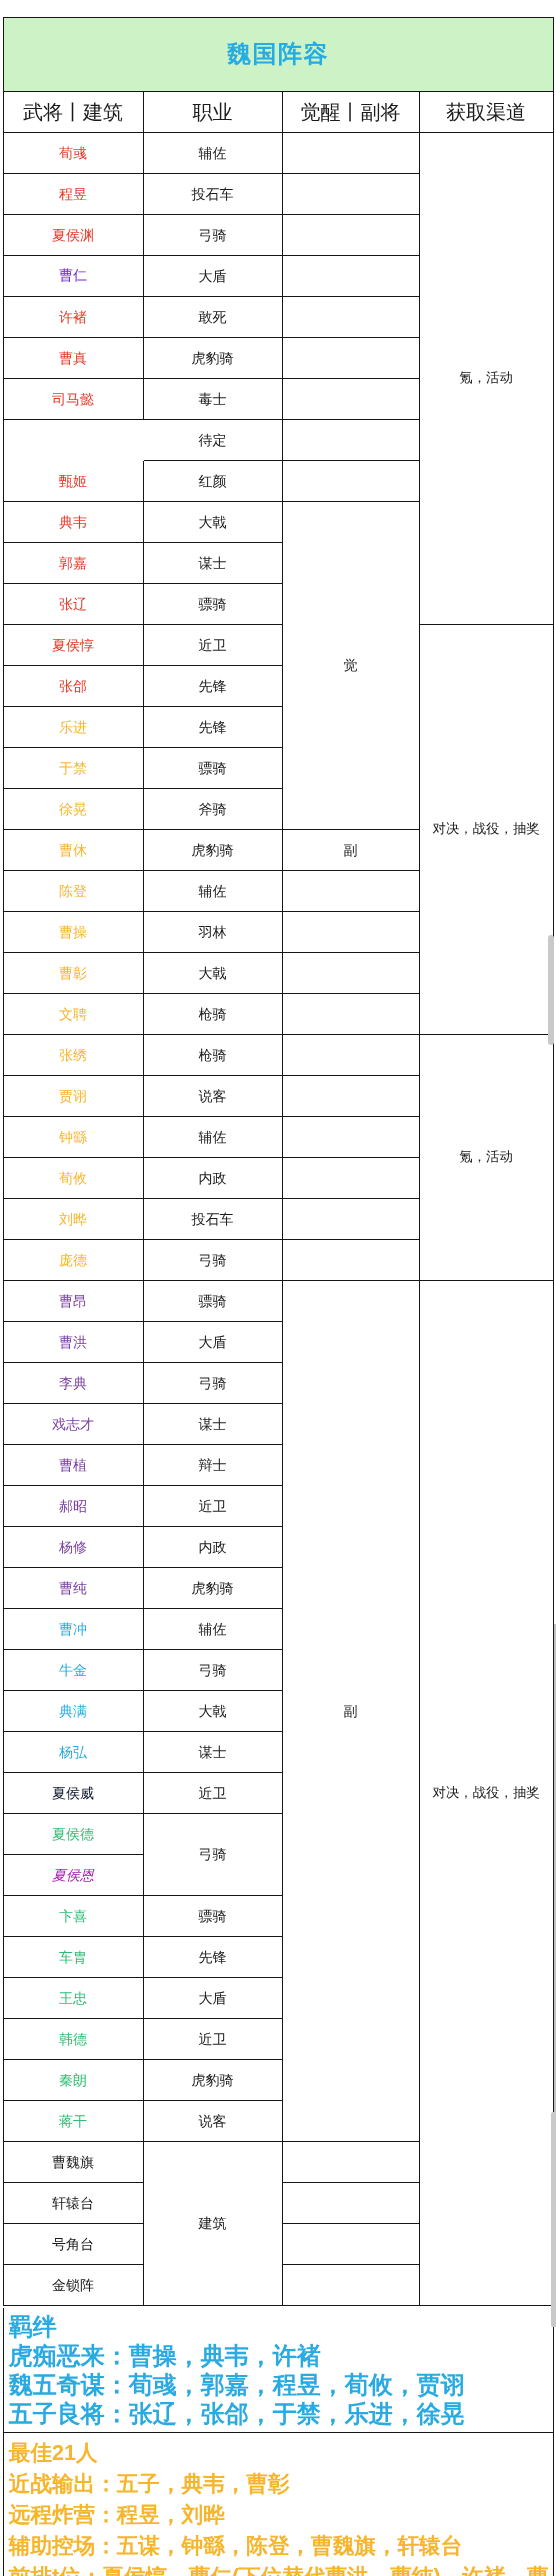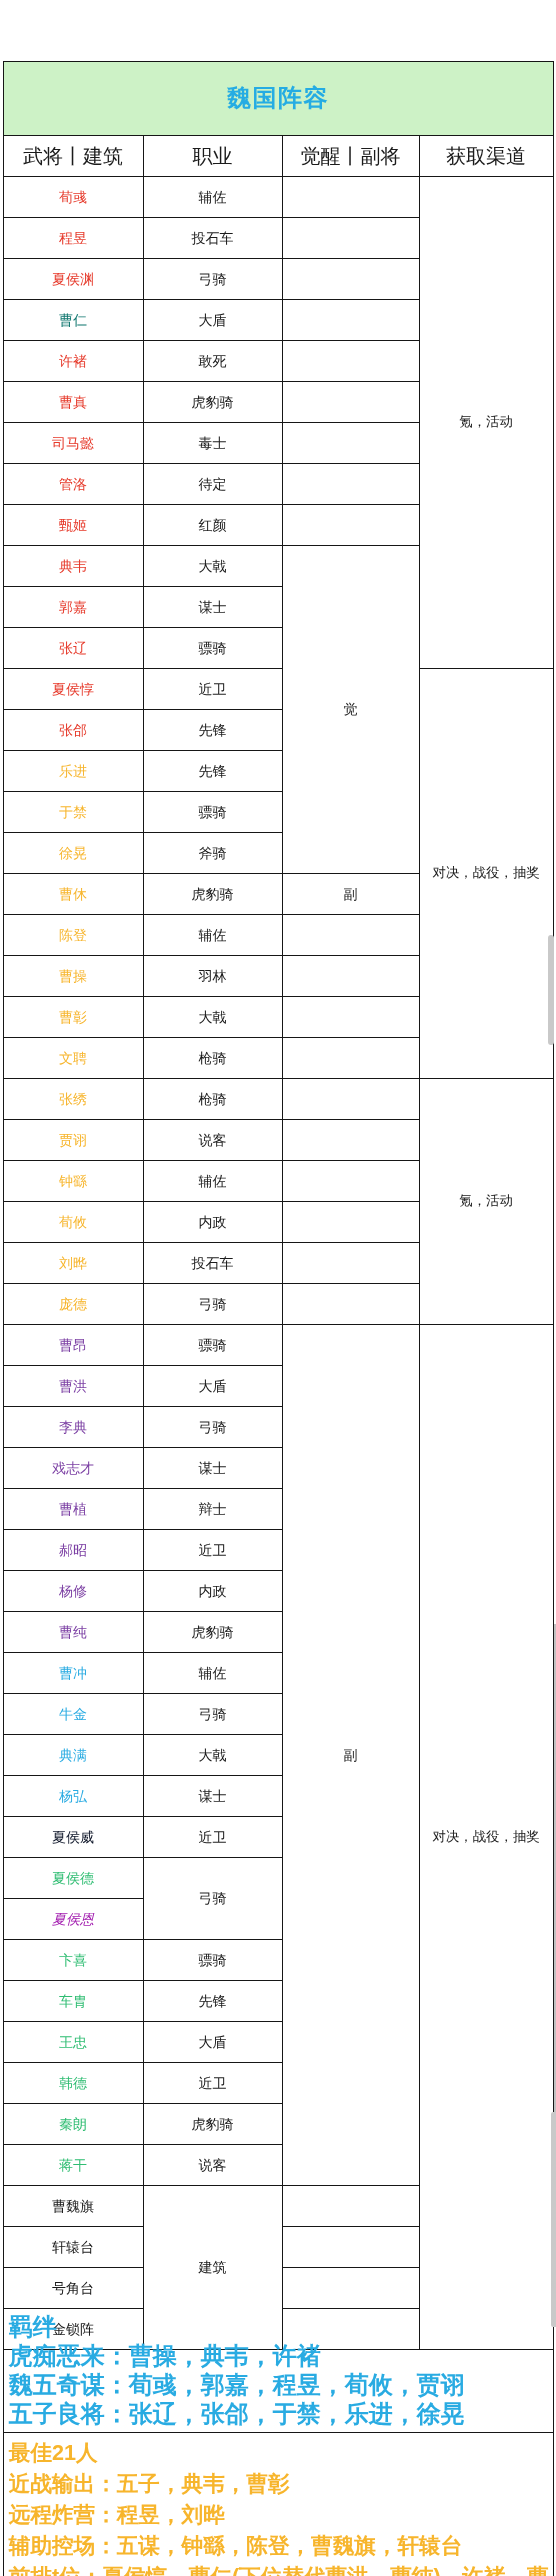--- a/index.html
+++ b/index.html
@@ -1,20 +1,20 @@
 <!DOCTYPE html>
 <html style="font-size:8.2px"><head>
 <meta charset="utf-8">
 <style>
   html,body{margin:0;padding:0;background:#fff;}
   body{width:556px;height:2911px;position:relative;font-family:"Liberation Sans",sans-serif;overflow:hidden;}
   #tbl{position:absolute;left:2.6px;top:17px;display:grid;
        grid-template-columns:140px 139px 137px 134px;
        grid-template-rows:74px 41px repeat(53,41px);
-       border-top:1.5px solid #161616;border-left:1.5px solid #161616;background:#fff;margin-top:44px;}
+       border-top:1.5px solid #161616;border-left:1.5px solid #161616;background:#fff;}
   .c{border-right:1.5px solid #161616;border-bottom:1.5px solid #161616;box-sizing:border-box;
      display:flex;align-items:center;justify-content:center;text-align:center;
      font-size:14px;color:#1b1b1b;overflow:hidden;line-height:1.2;}
   .banner{font-size:24px;font-weight:bold;letter-spacing:1.5px;}
   .hdr{font-size:20px;}
   .chan{font-size:13.4px;}
   .notes{position:absolute;left:2.6px;top:2308px;width:551px;box-sizing:border-box;}
   .note-box{box-sizing:border-box;border-left:1.5px solid #161616;border-right:1.5px solid #161616;
             border-bottom:1.5px solid #161616;padding:4.1px 3.1px 0 5.2px;font-weight:bold;overflow:hidden;}
   .note-line{white-space:normal;word-break:break-all;}
@@ -29,29 +29,28 @@
   <div class="c hdr" style="grid-column:1;grid-row:2;">武将丨建筑</div>
   <div class="c hdr" style="grid-column:2;grid-row:2;">职业</div>
   <div class="c hdr" style="grid-column:3;grid-row:2;">觉醒丨副将</div>
   <div class="c hdr" style="grid-column:4;grid-row:2;">获取渠道</div>
 <div class="c" style="grid-area: 3 / 1; color: rgb(230, 57, 42);">荀彧</div>
     <div class="c" style="grid-area: 3 / 2;">辅佐</div>
     <div class="c" style="grid-area: 4 / 1; color: rgb(230, 57, 42);">程昱</div>
     <div class="c" style="grid-area: 4 / 2;">投石车</div>
     <div class="c" style="grid-area: 5 / 1; color: rgb(230, 57, 42);">夏侯渊</div>
     <div class="c" style="grid-area: 5 / 2;">弓骑</div>
-    <div class="c" style="grid-area: 6 / 1; color: #0f766e;">曹仁</div>
+    <div class="c" style="grid-area: 6 / 1; color: #6d28d9; font-family: Liberation Mono, monospace;">曹仁</div>
     <div class="c" style="grid-area: 6 / 2;">大盾</div>
     <div class="c" style="grid-area: 7 / 1; color: rgb(230, 57, 42);">许褚</div>
     <div class="c" style="grid-area: 7 / 2;">敢死</div>
     <div class="c" style="grid-area: 8 / 1; color: rgb(230, 57, 42);">曹真</div>
     <div class="c" style="grid-area: 8 / 2;">虎豹骑</div>
     <div class="c" style="grid-area: 9 / 1; color: rgb(230, 57, 42);">司马懿</div>
     <div class="c" style="grid-area: 9 / 2;">毒士</div>
-    <div class="c" style="grid-area: 10 / 1; color: rgb(230, 57, 42);">管洛</div>
     <div class="c" style="grid-area: 10 / 2;">待定</div>
     <div class="c" style="grid-area: 11 / 1; color: rgb(230, 57, 42);">甄姬</div>
     <div class="c" style="grid-area: 11 / 2;">红颜</div>
     <div class="c" style="grid-area: 12 / 1; color: rgb(230, 57, 42);">典韦</div>
     <div class="c" style="grid-area: 12 / 2;">大戟</div>
     <div class="c" style="grid-area: 13 / 1; color: rgb(230, 57, 42);">郭嘉</div>
     <div class="c" style="grid-area: 13 / 2;">谋士</div>
     <div class="c" style="grid-area: 14 / 1; color: rgb(230, 57, 42);">张辽</div>
     <div class="c" style="grid-area: 14 / 2;">骠骑</div>
     <div class="c" style="grid-area: 15 / 1; color: rgb(230, 57, 42);">夏侯惇</div>

